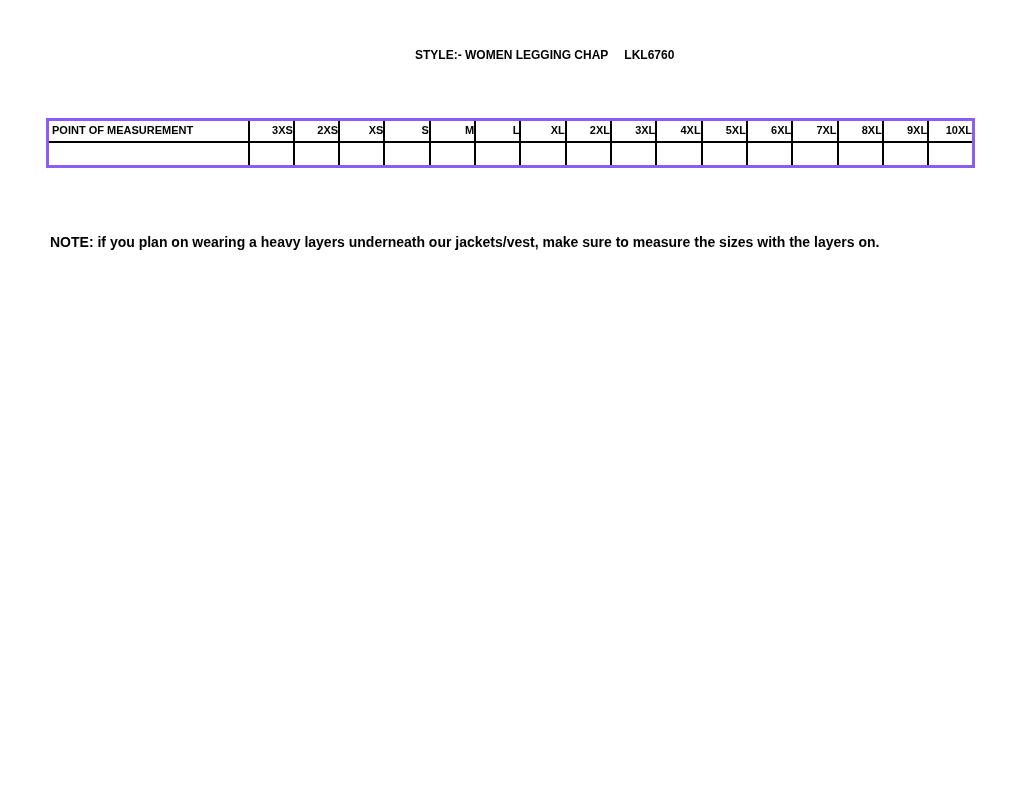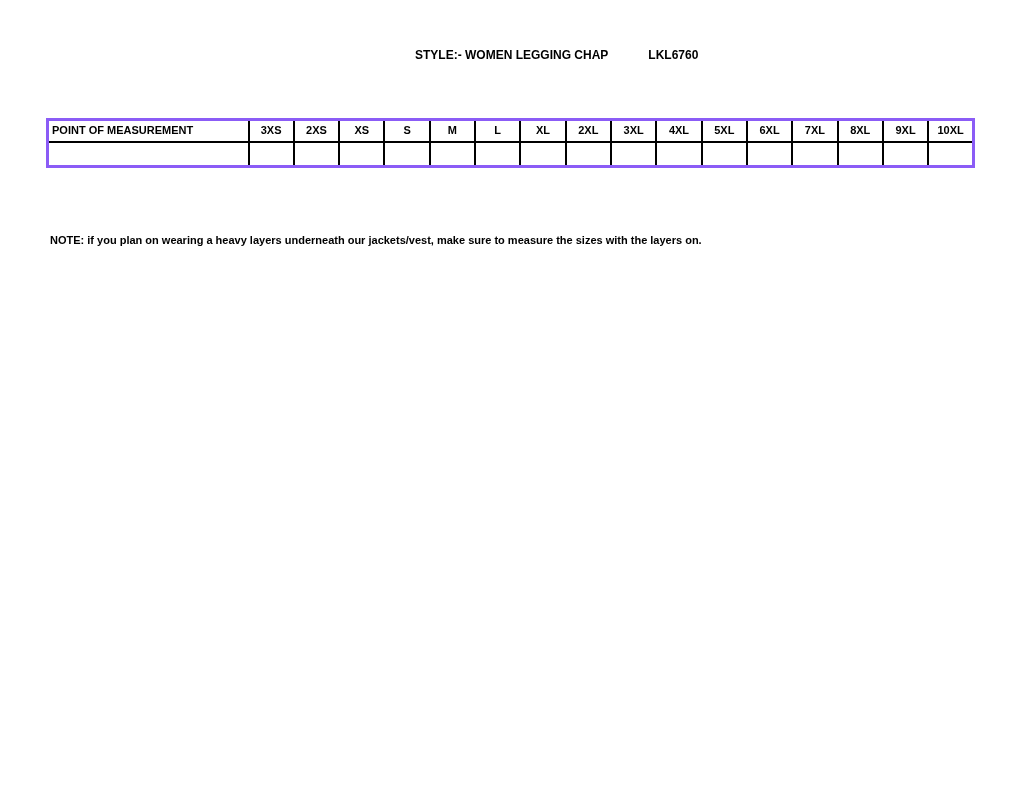--- a/index.html
+++ b/index.html
@@ -14,21 +14,21 @@
     position: relative;
     font-family: "Liberation Sans", sans-serif;
     color: #000000;
     overflow: hidden;
   }
   .title-line {
     position: absolute;
     top: 48px;
     left: 415px;
     display: flex;
-    gap: 40px;
+    gap: 16px;
     font-size: 12px;
     font-weight: bold;
     white-space: nowrap;
   }
   table.size-chart {
     position: absolute;
     top: 118px;
     left: 46px;
     width: 929px;
     border-collapse: collapse;
@@ -45,41 +45,41 @@
     line-height: 1;
     padding: 0;
     overflow: hidden;
     white-space: nowrap;
   }
   table.size-chart thead tr { height: 22px; }
   table.size-chart tbody tr { height: 25px; }
   table.size-chart thead th {
     border-bottom: 2px solid #000000;
     font-weight: bold;
-    text-align: center;
+    text-align: right;
   }
   table.size-chart thead th.label-col-header {
     text-align: left;
     padding-left: 3px;
   }
   table.size-chart td.row-label {
     font-weight: bold;
     text-align: left;
     padding-left: 3px;
   }
   table.size-chart td.size-cell {
     font-weight: normal;
     text-align: left;
     padding-left: 5px;
   }
   .note {
     position: absolute;
     top: 234px;
     left: 50px;
-    font-size: 11px;
+    font-size: 14px;
     font-weight: bold;
     white-space: nowrap;
   }
 </style>
 </head>
 <body>
 
 <div class="title-line">
   <span>STYLE:- WOMEN LEGGING CHAP</span>
   <span>LKL6760</span>

